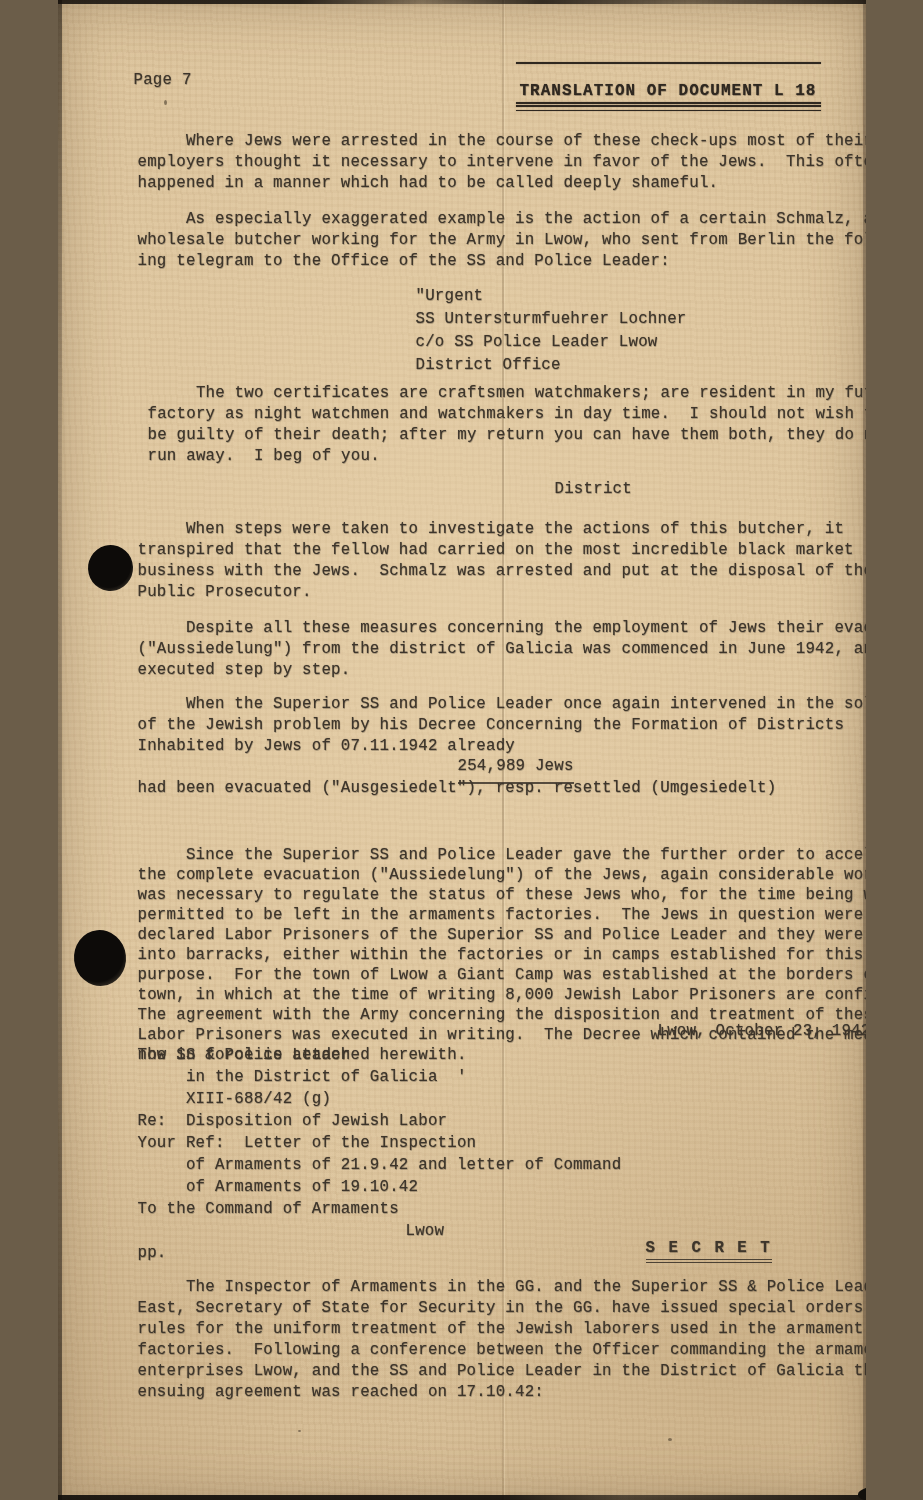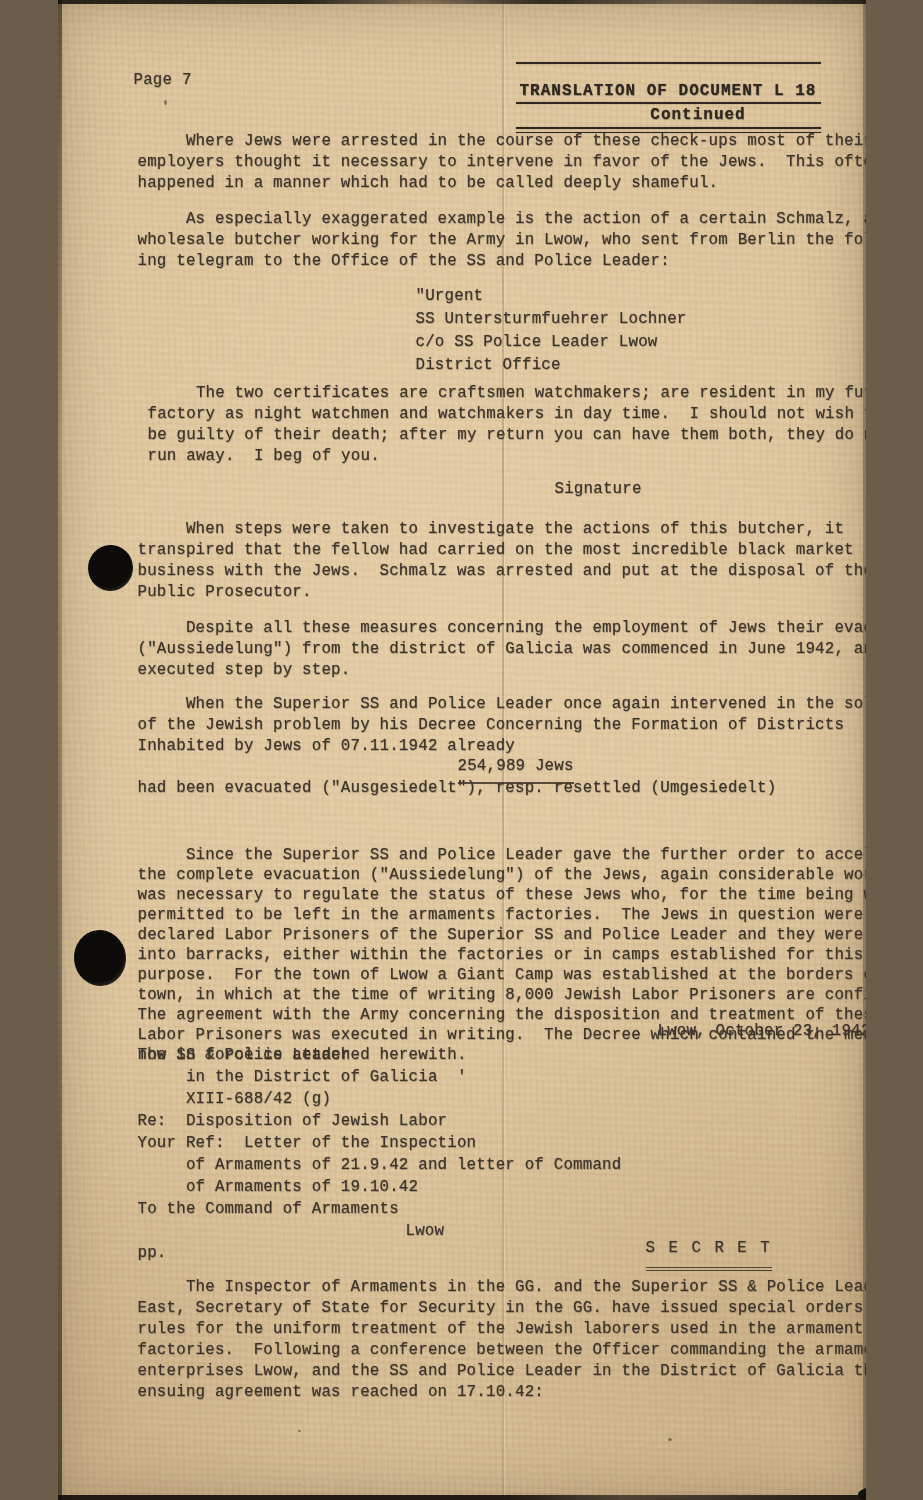--- a/index.html
+++ b/index.html
@@ -46,23 +46,23 @@
     font-size:16px;font-weight:bold;letter-spacing:1px;
     line-height:22px;text-align:center;white-space:pre;padding-left:60px;
   }
   .dbl{margin-top:1px;}
   .dbl .rule + .rule{margin-top:3px;}
   .u-line{
     border-bottom:2px solid rgba(61,53,43,.85);
     padding-bottom:7px;
   }
   .secret{
-    font-weight:normal;letter-spacing:2px;
+    font-weight:bold;letter-spacing:2px;
     border-bottom:4px double rgba(61,53,43,.9);
-    padding-bottom:10px;
+    padding-bottom:2px;
     text-align:right;
   }
   .hole{
     position:absolute;border-radius:50%;
     background:radial-gradient(circle at 45% 45%, #0d0b09 0 62%, rgba(13,11,9,.85) 74%, rgba(13,11,9,0) 100%);
   }
   .hole.h1{left:30px;top:545px;width:45px;height:46px;transform:rotate(8deg);}
   .hole.h2{left:16px;top:930px;width:52px;height:56px;transform:rotate(-6deg);}
   .crease{
     position:absolute;top:0;bottom:0;left:444px;width:2px;
@@ -100,21 +100,20 @@
   <div class="speck" style="left:840px;top:1415px;width:3px;height:3px;"></div>
 
   <div class="speck" style="left:240px;top:1430px;width:3px;height:2px;"></div>
 
   <div class="tw" style="left:76px;top:70px;">Page 7</div>
 
   <div class="stamp-box">
     <div class="rule"></div>
     <div class="stamp-title">TRANSLATION OF DOCUMENT L 18</div>
     <div class="rule thin"></div>
-    <div class="stamp-sub">Continued</div>
     <div class="dbl">
       <div class="rule"></div>
       <div class="rule thin"></div>
     </div>
   </div>
 
   <div class="tw" style="left:80px;top:209px;">     As especially exaggerated example is the action of a certain Schmalz, a
 wholesale butcher working for the Army in Lwow, who sent from Berlin the follow-
 ing telegram to the Office of the SS and Police Leader:</div>
 
@@ -125,21 +124,21 @@
   <div class="tw tele" style="left:358px;top:285px;">"Urgent
 SS Untersturmfuehrer Lochner
 c/o SS Police Leader Lwow
 District Office</div>
 
   <div class="tw" style="left:80px;top:383px;margin-left:10px;">     The two certificates are craftsmen watchmakers; are resident in my future
 factory as night watchmen and watchmakers in day time.  I should not wish to
 be guilty of their death; after my return you can have them both, they do not
 run away.  I beg of you.</div>
 
-  <div class="tw" style="left:497px;top:479px;">Signature</div>
+  <div class="tw" style="left:497px;top:479px;">District</div>
 
   <div class="tw" style="left:80px;top:519px;">     When steps were taken to investigate the actions of this butcher, it
 transpired that the fellow had carried on the most incredible black market
 business with the Jews.  Schmalz was arrested and put at the disposal of the
 Public Prosecutor.</div>
 
   <div class="tw" style="left:80px;top:618px;">     Despite all these measures concerning the employment of Jews their evacuation
 ("Aussiedelung") from the district of Galicia was commenced in June 1942, and
 executed step by step.</div>
 

